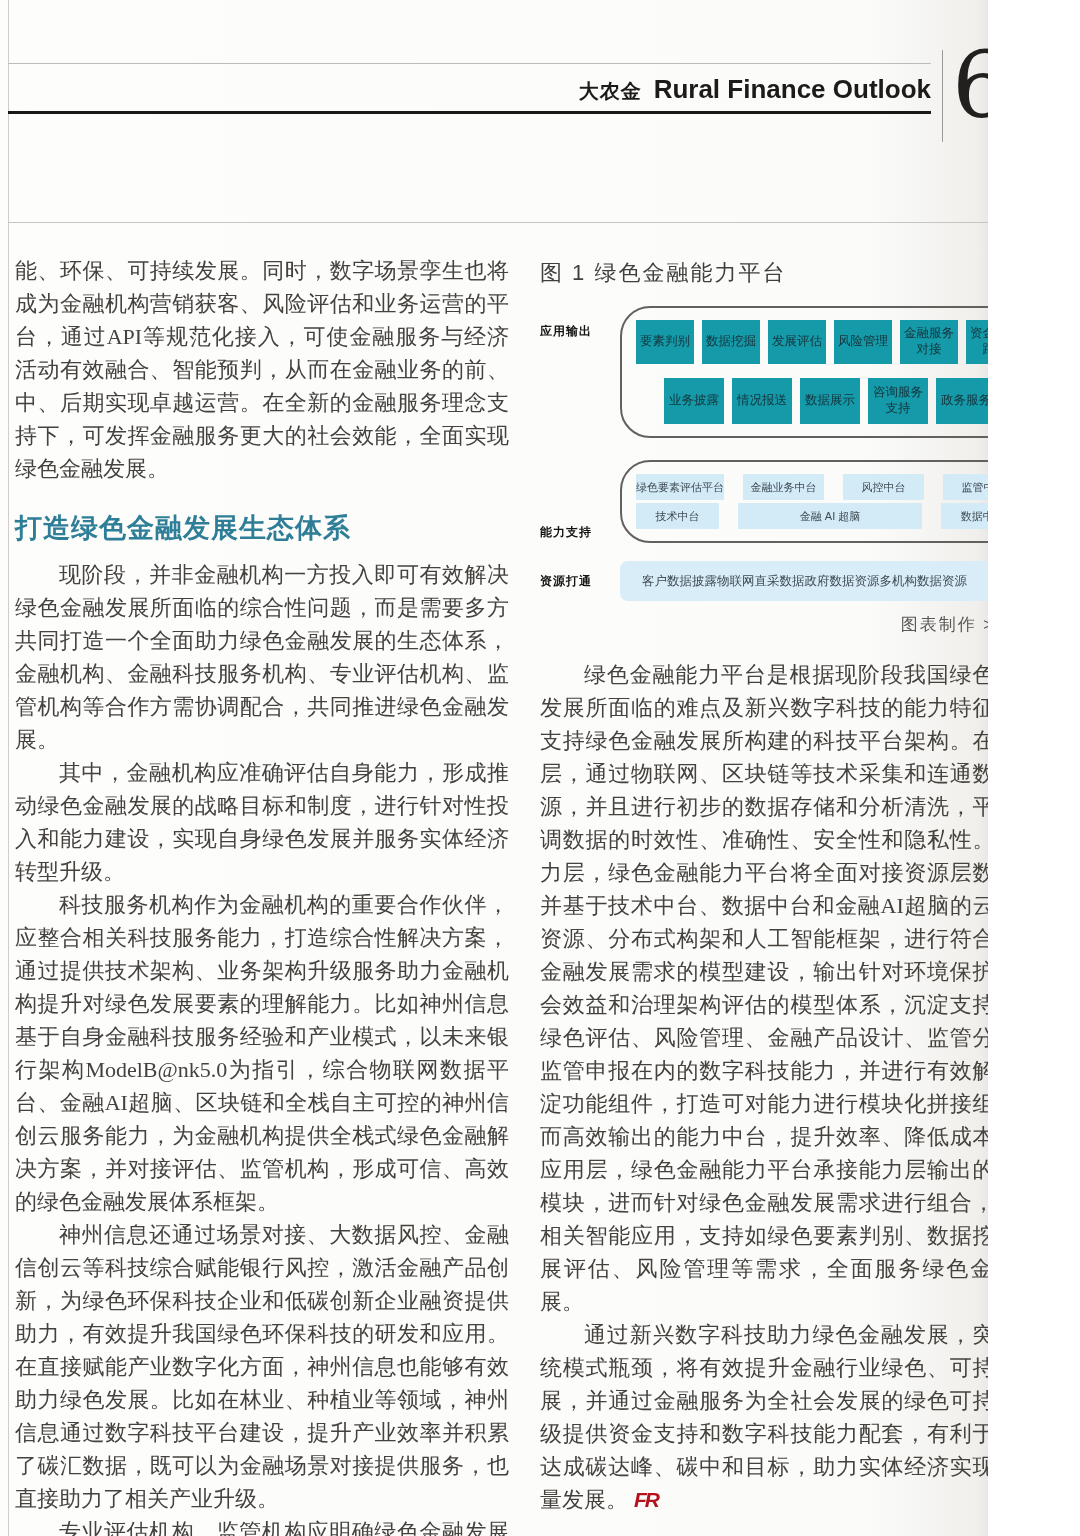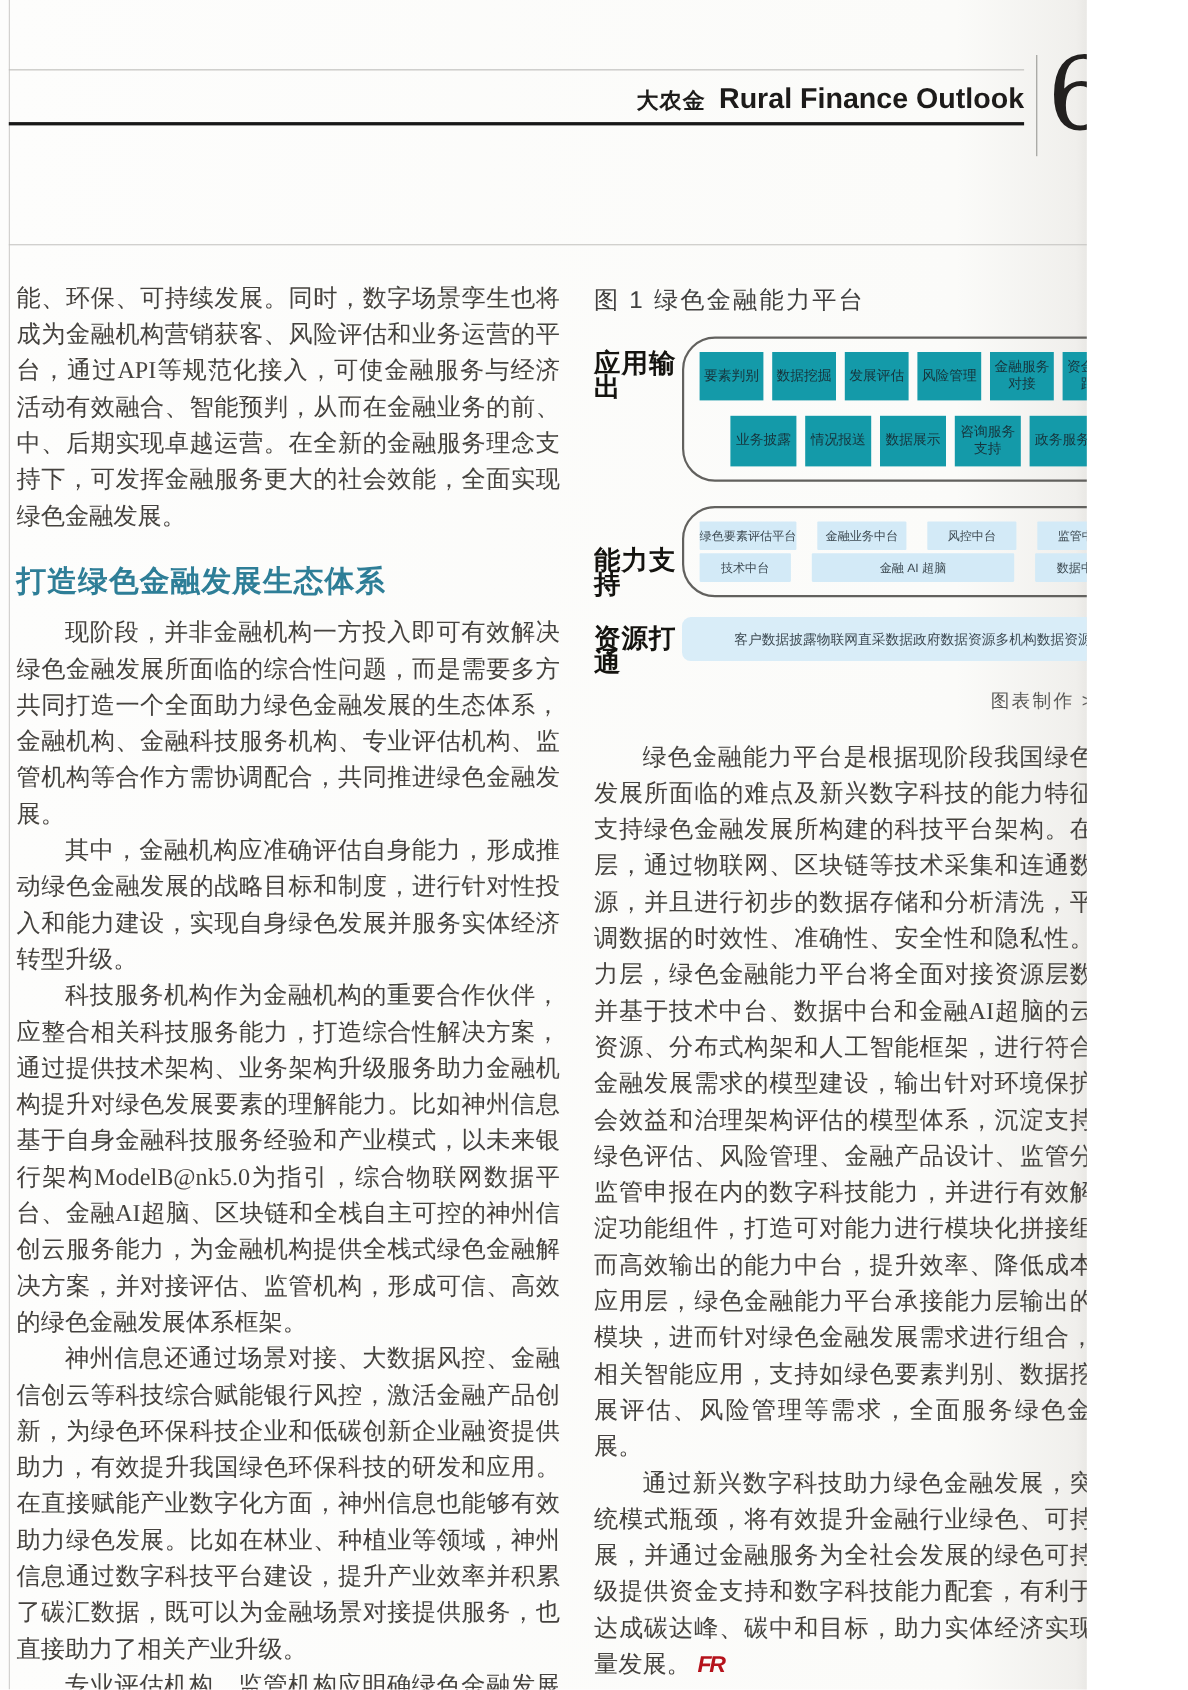--- a/index.html
+++ b/index.html
@@ -38,21 +38,21 @@
   }
   
   .fig-title {
     font-family:"Liberation Sans",sans-serif; font-size:22px; color:#403f3e;
     letter-spacing:2px; margin:8px 0 0 0;
   }
   .diagram { margin-top:18px; }
   .diag-row { display:flex; align-items:stretch; }
   .diag-label {
     flex:0 0 80px; font-family:"Liberation Sans",sans-serif; font-weight:bold;
-    font-size:24px; color:#14130f; letter-spacing:1px; line-height:22px;
+    font-size:12px; color:#14130f; letter-spacing:1px; line-height:22px;
   }
   .pt14 { padding-top:14px; } .pt12 { padding-top:12px; } .pt9 { padding-top:9px; }
   .rounded-box {
     flex:1 1 auto; border:2px solid #62615e; border-radius:30px; padding:12px 14px;
     background:transparent;
   }
   .teal-row { display:flex; gap:8px; }
   .teal-row.indent { padding:0 28px; margin-top:14px; }
   .teal-box {
     flex:1 1 0; min-height:44px; background:#149aa9; color:#16343c;
@@ -64,21 +64,21 @@
   .cap-grid { display:grid; grid-template-columns:repeat(4,1fr); gap:19px; }
   .blue-box {
     background:#d3eaf7; color:#3d4a52; font-family:"Liberation Sans",sans-serif;
     font-size:11px; height:26px; display:flex; align-items:center; justify-content:center;
     white-space:nowrap; border-radius:1px;
   }
   .span2 { grid-column:span 2; }
   .mt22 { margin-top:22px;align-items:flex-end; } .mt18 { margin-top:18px; }
   .resource-bar {
     flex:1 1 auto; background:#d9edf8; border-radius:8px; height:40px;
-    display:flex; align-items:center; justify-content:center; padding:0 22px;
+    display:flex; align-items:center; justify-content:flex-start; padding:0 22px;
   }
   .resource-item {
     font-family:"Liberation Sans",sans-serif; font-size:12.5px; color:#3d4a52; white-space:nowrap;
   }
   .fig-caption {
     margin-top:12px; text-align:right; font-family:"Liberation Sans",sans-serif;
     font-size:17px; color:#5a5956; letter-spacing:2px;
   }
   .right-text { margin-top:22px; }
   .endmark {

